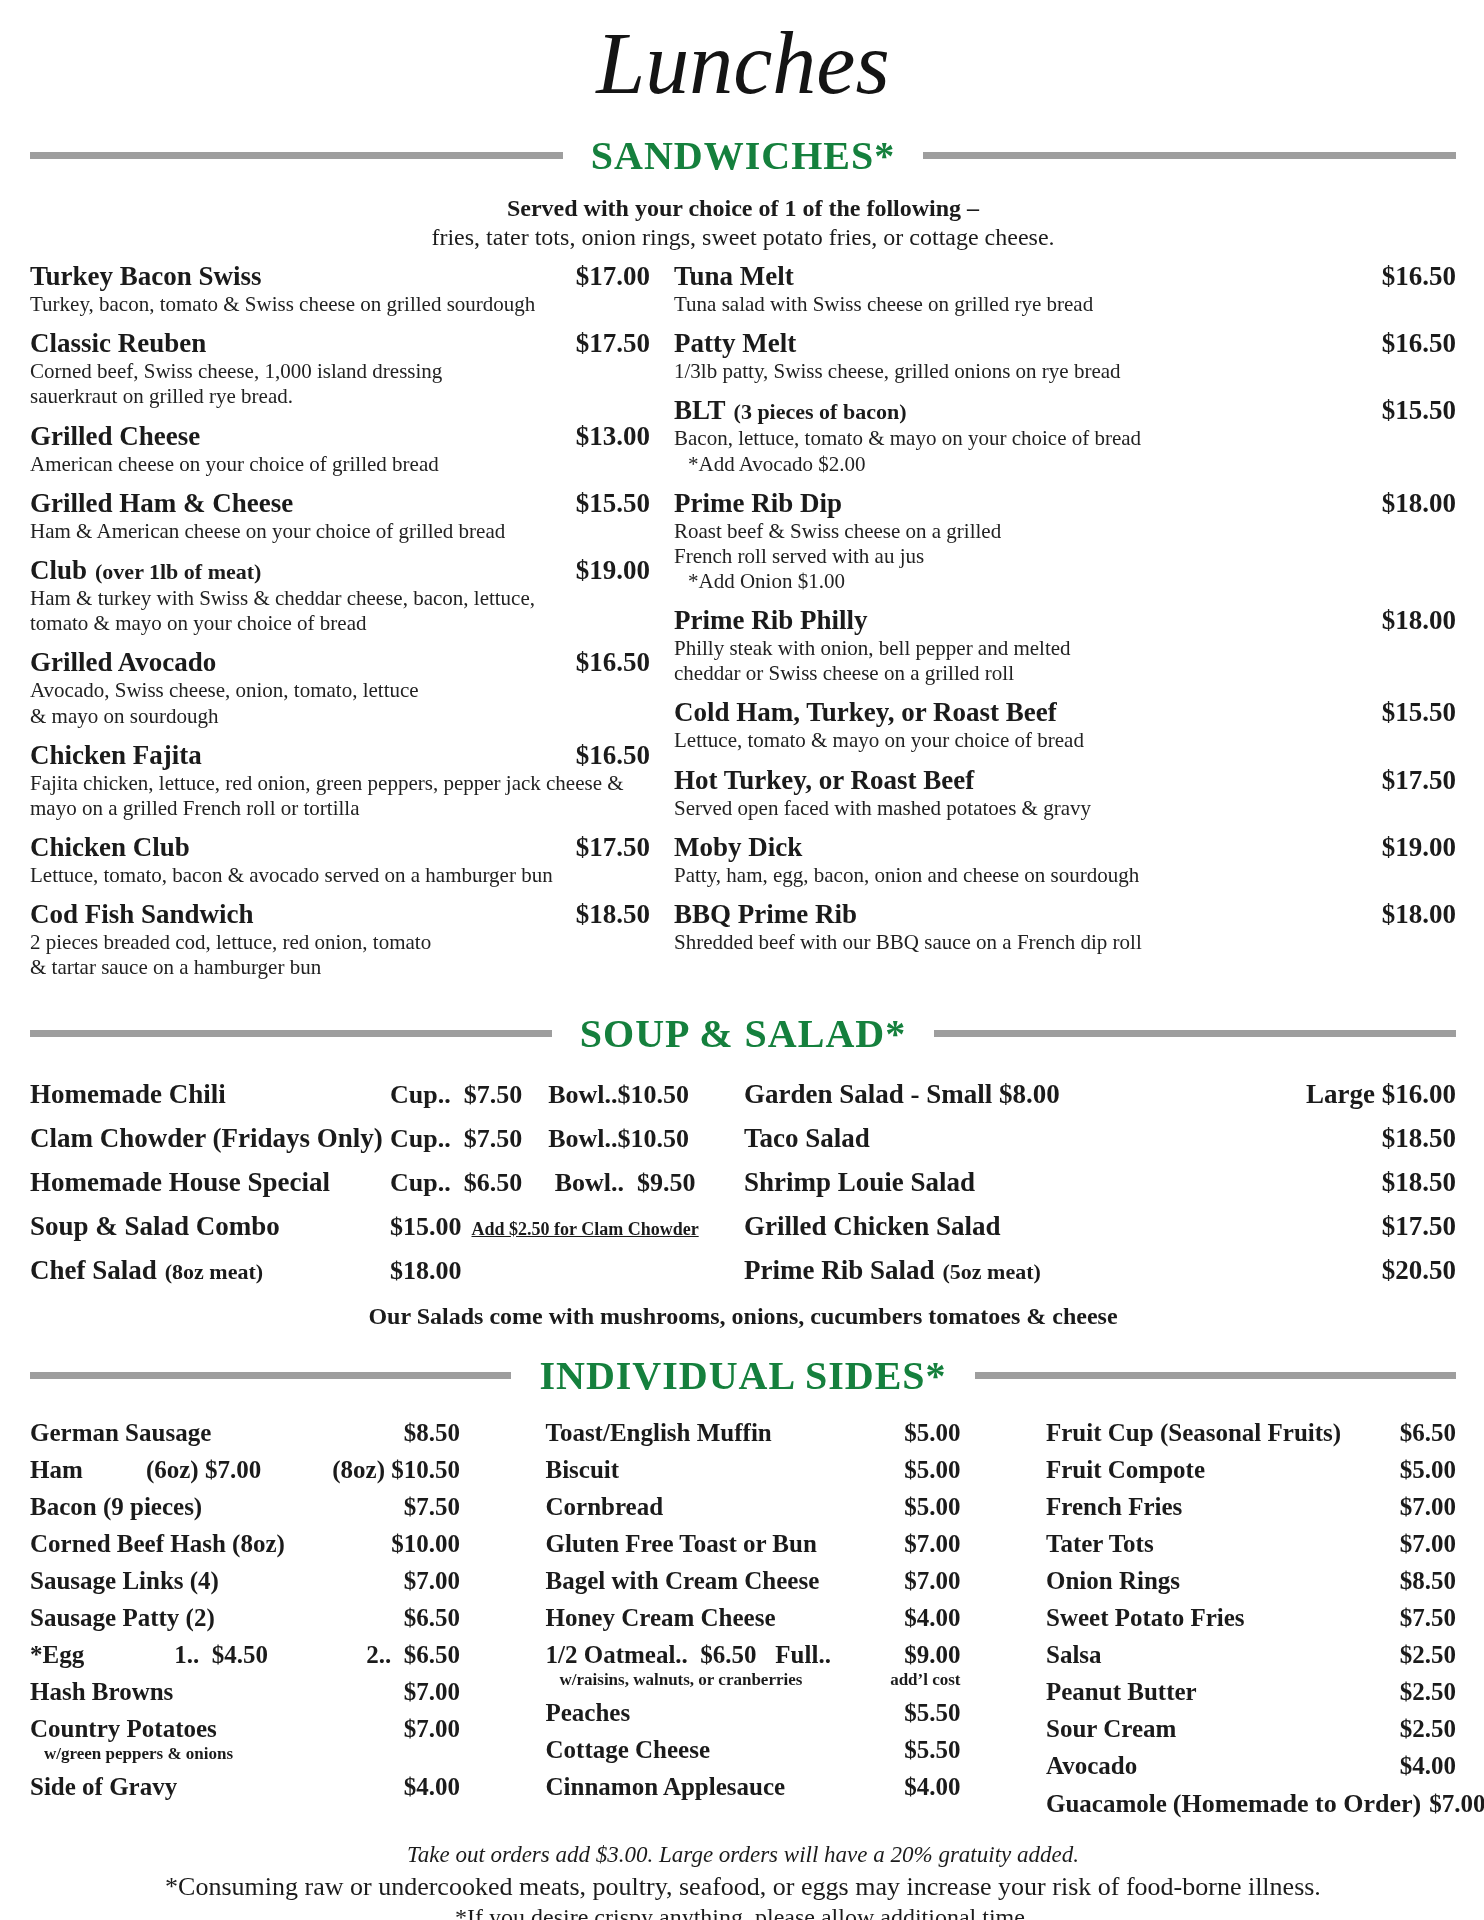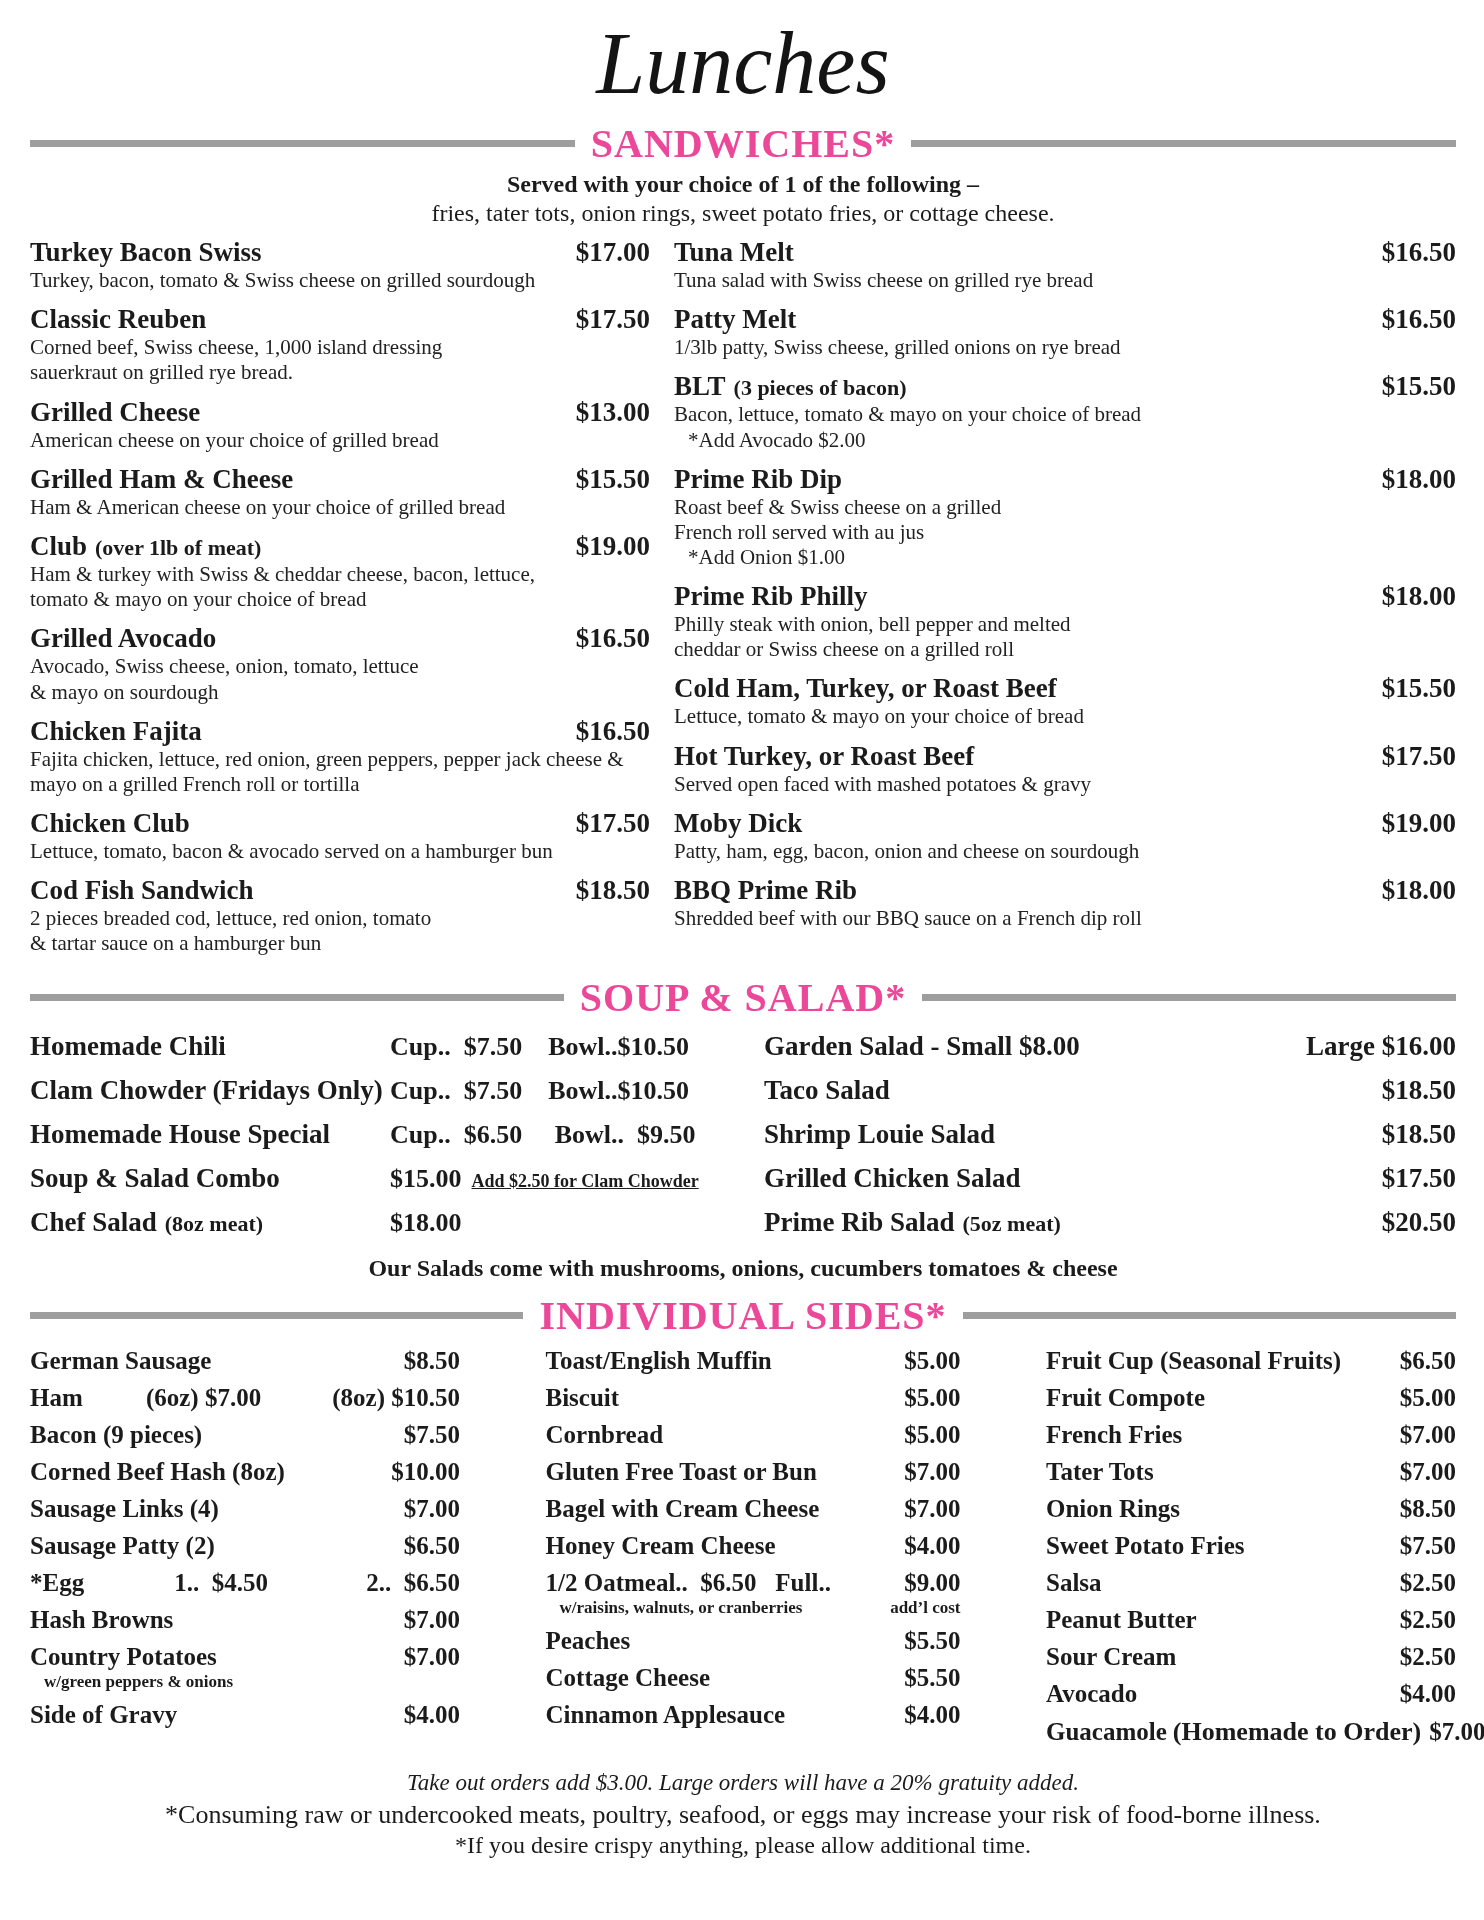--- a/index.html
+++ b/index.html
@@ -10,42 +10,42 @@
   .page { padding:12px 28px 0 30px; }
 
   h1.title {
     text-align:center; font-size:88px; line-height:1; font-style:italic;
     font-weight:400; margin:8px 0 12px; color:#141414;
   }
 
   .sec-head { display:flex; align-items:center; gap:16px; margin:6px 0 2px; }
   .sec-head .rule { flex:1 1 auto; height:7px; background:#9e9e9e; }
   .sec-head h2 {
-    margin:0; font-size:40px; font-weight:700; letter-spacing:1px;
-    white-space:nowrap; color:#ec4899;
+    margin:12px; font-size:40px; font-weight:700; letter-spacing:1px;
+    white-space:nowrap; color:#15803d;
   }
 
   .sub1 { text-align:center; font-size:24px; font-weight:700; margin:4px 0 0; }
   .sub2 { text-align:center; font-size:24px; font-weight:400; margin:2px 0 10px; }
 
   
   .sand-grid { display:grid; grid-template-columns:620px 1fr; column-gap:24px; }
   .s-item { margin-bottom:11px; }
   .s-row { display:flex; justify-content:space-between; align-items:baseline; }
   .s-name { font-size:27px; font-weight:700; }
   .note { font-weight:700; font-size:22px; margin-left:8px; }
   .note:empty { display:none; }
   .s-price { font-size:27px; font-weight:700; white-space:pre; margin-left:10px; }
   .s-desc { font-size:21px; line-height:1.2; white-space:pre-line; color:#222; }
   .s-desc:empty { display:none; }
   .s-extra { font-size:21px; margin-left:14px; color:#222; }
   .s-extra:empty { display:none; }
 
   
-  .soup-grid { display:grid; grid-template-columns:710px 1fr; column-gap:24px; margin-top:10px; }
+  .soup-grid { display:grid; grid-template-columns:710px 1fr; column-gap:4px; margin-top:10px; }
   .soup-row { display:flex; align-items:baseline; margin:0 0 13px; }
   .soup-name { font-size:27px; font-weight:700; }
   .soup-left .soup-name { flex:0 0 360px; }
   .soup-val { font-size:26px; font-weight:700; }
   .soup-val .val { white-space:pre; }
   .vnote { font-size:18px; font-weight:700; margin-left:10px;text-decoration:underline; }
   .soup-right .soup-row { justify-content:space-between; }
   .soup-price { font-size:27px; font-weight:700; white-space:pre; margin-left:10px; }
   .salad-foot { text-align:center; font-size:24px; font-weight:700; margin:4px 0 10px; }
 

